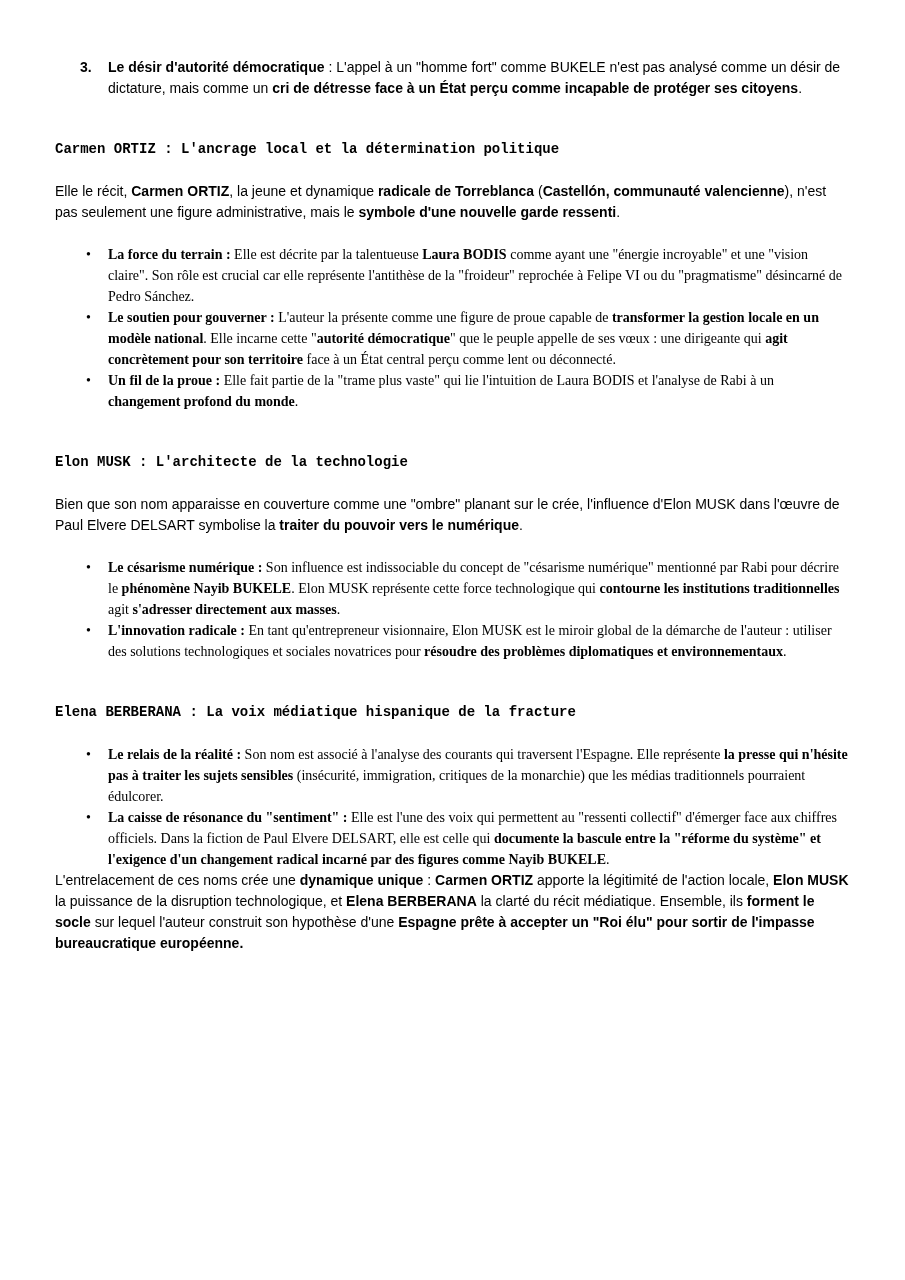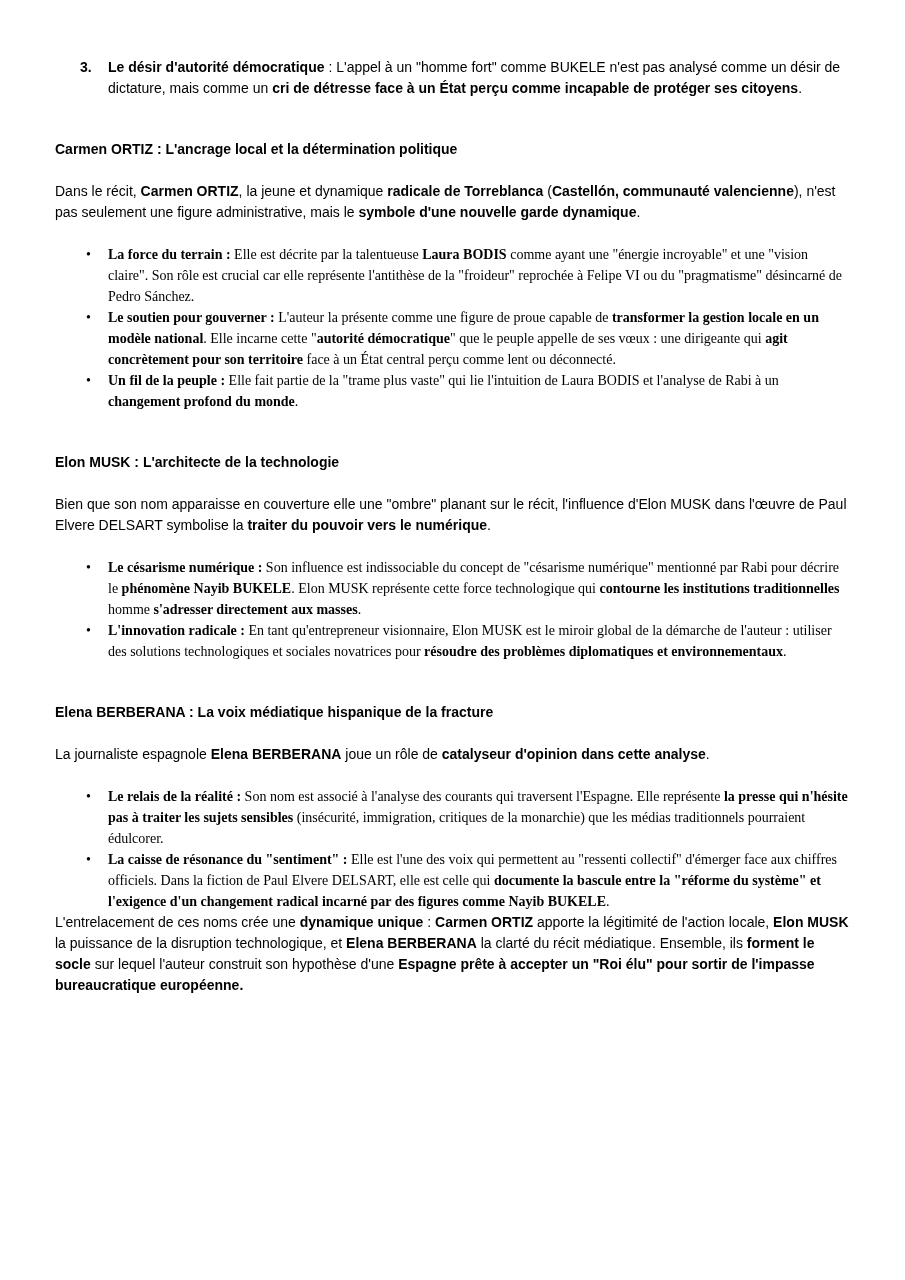--- a/index.html
+++ b/index.html
@@ -14,20 +14,21 @@
     line-height: 21px;
     color: #000000;
     overflow: hidden;
   }
   b { font-weight: bold; }
   h2 {
     font-size: 14px;
     line-height: 21px;
     font-weight: bold;
     margin: 40px 0 21px 0;
+    font-family: Liberation Mono, monospace;
   }
   p { margin: 0 0 21px 0; }
   .num-item {
     display: flex;
     padding-left: 25px;
     margin: 0;
   }
   .num-item .num {
     flex: none;
     width: 28px;
@@ -54,36 +55,35 @@
 <body>
 
 <div class="page">
 
   <div class="num-item">
     <span class="num">3.</span>
     <div class="num-text"><b>Le désir d'autorité démocratique</b><span> : L'appel à un "homme fort" comme BUKELE n'est pas analysé comme un désir de dictature, mais comme un </span><b>cri de détresse face à un État perçu comme incapable de protéger ses citoyens</b><span>.</span></div>
   </div>
 
   <h2>Carmen ORTIZ : L'ancrage local et la détermination politique</h2>
-  <p><span>Dans le récit, </span><b>Carmen ORTIZ</b><span>, la jeune et dynamique </span><b>radicale de Torreblanca</b><span> (</span><b>Castellón, communauté valencienne</b><span>), n'est pas seulement une figure administrative, mais le </span><b>symbole d'une nouvelle garde dynamique</b><span>.</span></p>
+  <p><span>Elle le récit, </span><b>Carmen ORTIZ</b><span>, la jeune et dynamique </span><b>radicale de Torreblanca</b><span> (</span><b>Castellón, communauté valencienne</b><span>), n'est pas seulement une figure administrative, mais le </span><b>symbole d'une nouvelle garde ressenti</b><span>.</span></p>
   <ul class="bullets">
     <li><b>La force du terrain : </b><span>Elle est décrite par la talentueuse </span><b>Laura BODIS</b><span> comme ayant une "énergie incroyable" et une "vision claire". Son rôle est crucial car elle représente l'antithèse de la "froideur" reprochée à Felipe VI ou du "pragmatisme" désincarné de Pedro Sánchez.</span></li>
     <li><b>Le soutien pour gouverner : </b><span>L'auteur la présente comme une figure de proue capable de </span><b>transformer la gestion locale en un modèle national</b><span>. Elle incarne cette "</span><b>autorité démocratique</b><span>" que le peuple appelle de ses vœux : une dirigeante qui </span><b>agit concrètement pour son territoire</b><span> face à un État central perçu comme lent ou déconnecté.</span></li>
-    <li><b>Un fil de la peuple : </b><span>Elle fait partie de la "trame plus vaste" qui lie l'intuition de Laura BODIS et l'analyse de Rabi à un </span><b>changement profond du monde</b><span>.</span></li>
+    <li><b>Un fil de la proue : </b><span>Elle fait partie de la "trame plus vaste" qui lie l'intuition de Laura BODIS et l'analyse de Rabi à un </span><b>changement profond du monde</b><span>.</span></li>
   </ul>
 
   <h2>Elon MUSK : L'architecte de la technologie</h2>
-  <p><span>Bien que son nom apparaisse en couverture elle une "ombre" planant sur le récit, l'influence d'Elon MUSK dans l'œuvre de Paul Elvere DELSART symbolise la </span><b>traiter du pouvoir vers le numérique</b><span>.</span></p>
+  <p><span>Bien que son nom apparaisse en couverture comme une "ombre" planant sur le crée, l'influence d'Elon MUSK dans l'œuvre de Paul Elvere DELSART symbolise la </span><b>traiter du pouvoir vers le numérique</b><span>.</span></p>
   <ul class="bullets">
-    <li><b>Le césarisme numérique : </b><span>Son influence est indissociable du concept de "césarisme numérique" mentionné par Rabi pour décrire le </span><b>phénomène Nayib BUKELE</b><span>. Elon MUSK représente cette force technologique qui </span><b>contourne les institutions traditionnelles</b><span> homme </span><b>s'adresser directement aux masses</b><span>.</span></li>
+    <li><b>Le césarisme numérique : </b><span>Son influence est indissociable du concept de "césarisme numérique" mentionné par Rabi pour décrire le </span><b>phénomène Nayib BUKELE</b><span>. Elon MUSK représente cette force technologique qui </span><b>contourne les institutions traditionnelles</b><span> agit </span><b>s'adresser directement aux masses</b><span>.</span></li>
     <li><b>L'innovation radicale : </b><span>En tant qu'entrepreneur visionnaire, Elon MUSK est le miroir global de la démarche de l'auteur : utiliser des solutions technologiques et sociales novatrices pour </span><b>résoudre des problèmes diplomatiques et environnementaux</b><span>.</span></li>
   </ul>
 
   <h2>Elena BERBERANA : La voix médiatique hispanique de la fracture</h2>
-  <p><span>La journaliste espagnole </span><b>Elena BERBERANA</b><span> joue un rôle de </span><b>catalyseur d'opinion dans cette analyse</b><span>.</span></p>
   <ul class="bullets">
     <li><b>Le relais de la réalité : </b><span>Son nom est associé à l'analyse des courants qui traversent l'Espagne. Elle représente </span><b>la presse qui n'hésite pas à traiter les sujets sensibles</b><span> (insécurité, immigration, critiques de la monarchie) que les médias traditionnels pourraient édulcorer.</span></li>
     <li><b>La caisse de résonance du "sentiment" : </b><span>Elle est l'une des voix qui permettent au "ressenti collectif" d'émerger face aux chiffres officiels. Dans la fiction de Paul Elvere DELSART, elle est celle qui </span><b>documente la bascule entre la "réforme du système" et l'exigence d'un changement radical incarné par des figures comme Nayib BUKELE</b><span>.</span></li>
   </ul>
 
   <p><span>L'entrelacement de ces noms crée une </span><b>dynamique unique</b><span> : </span><b>Carmen ORTIZ</b><span> apporte la légitimité de l'action locale, </span><b>Elon MUSK</b><span> la puissance de la disruption technologique, et </span><b>Elena BERBERANA</b><span> la clarté du récit médiatique. Ensemble, ils </span><b>forment le socle</b><span> sur lequel l'auteur construit son hypothèse d'une </span><b>Espagne prête à accepter un "Roi élu" pour sortir de l'impasse bureaucratique européenne.</b></p>
 
 </div>
 
 </body></html>

